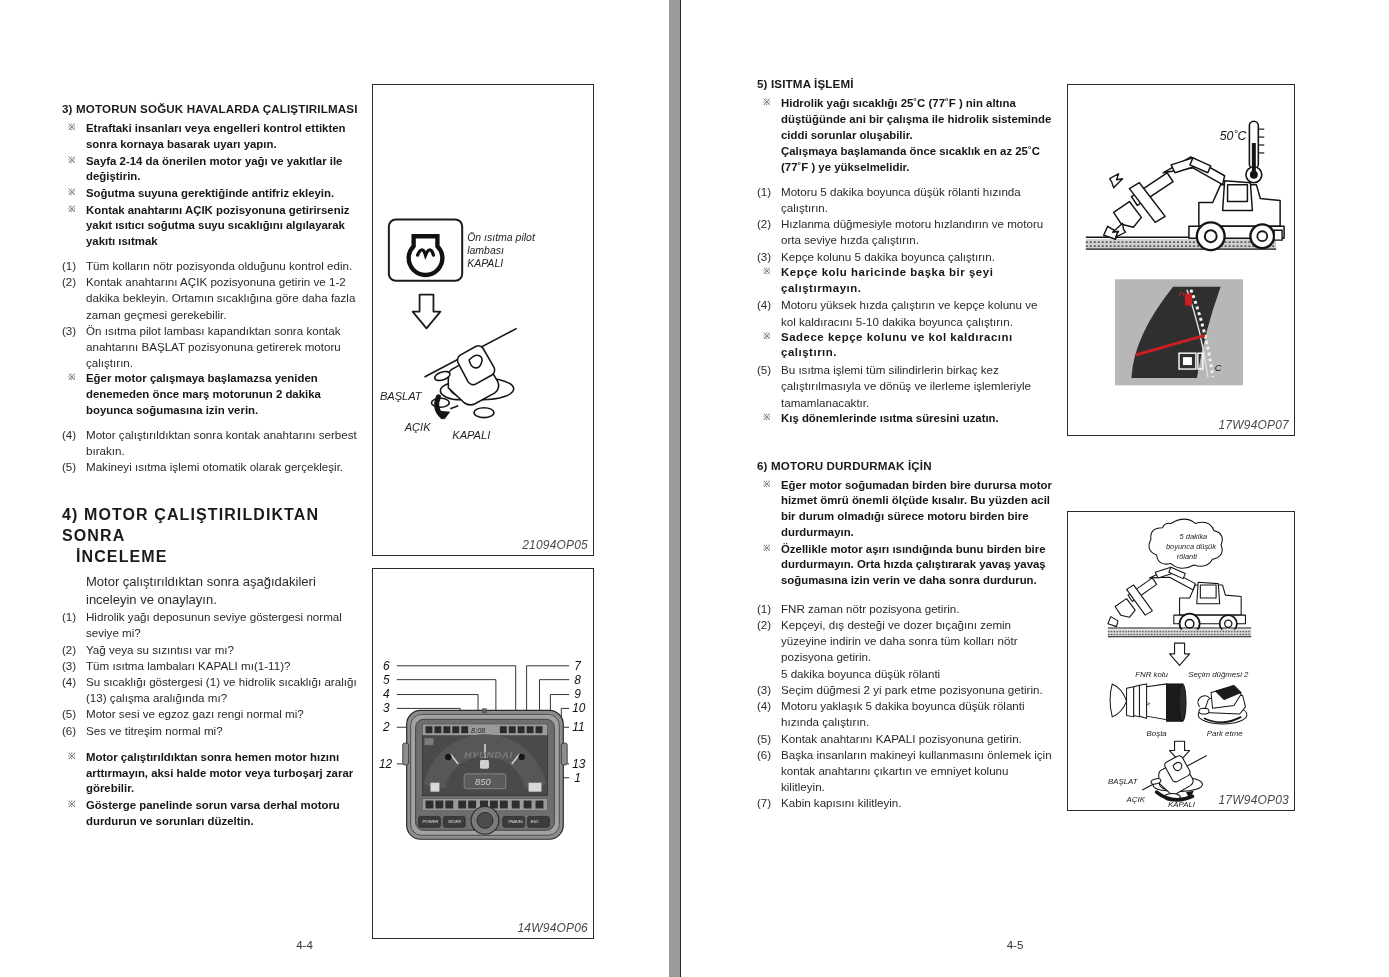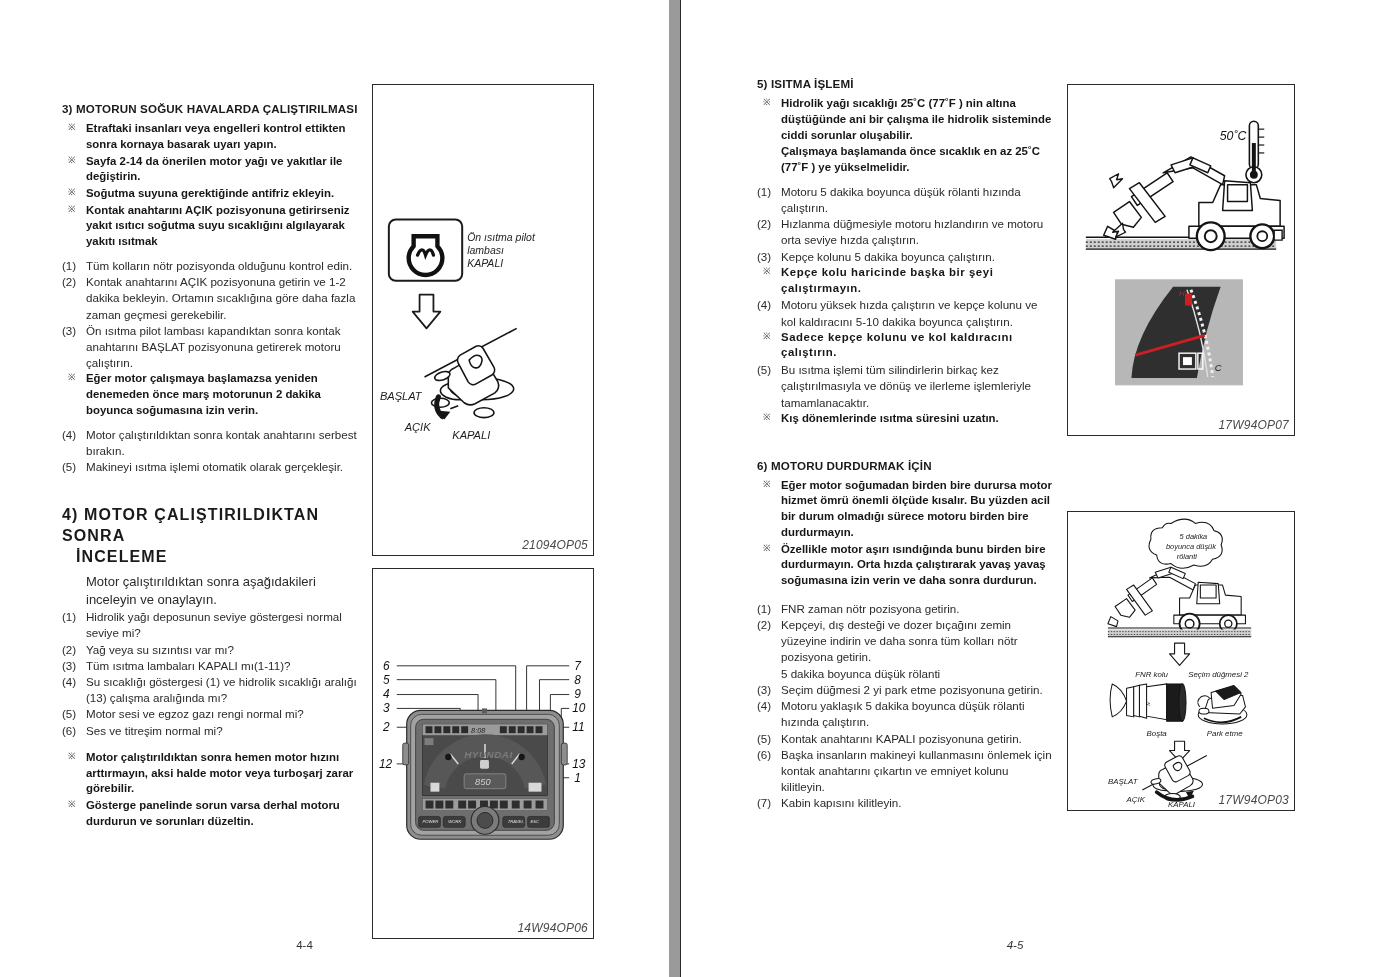--- a/index.html
+++ b/index.html
@@ -117,21 +117,21 @@
   
   .pgnum {
     position: absolute;
     bottom: 26px;
     width: 100%;
     text-align: center;
     font-size: 11.5px;
     color: #333;
   }
   #page-left .pgnum { left: -30px; }
-  #page-right .pgnum { left: -20px; font-style: italic; }
+  #page-right .pgnum { left: -20px; }
 
   text { font-family: "Liberation Sans", sans-serif; }
 </style>
 </head>
 <body>
 
 <div id="sheet">
 
   <div id="gutter"></div>
 

